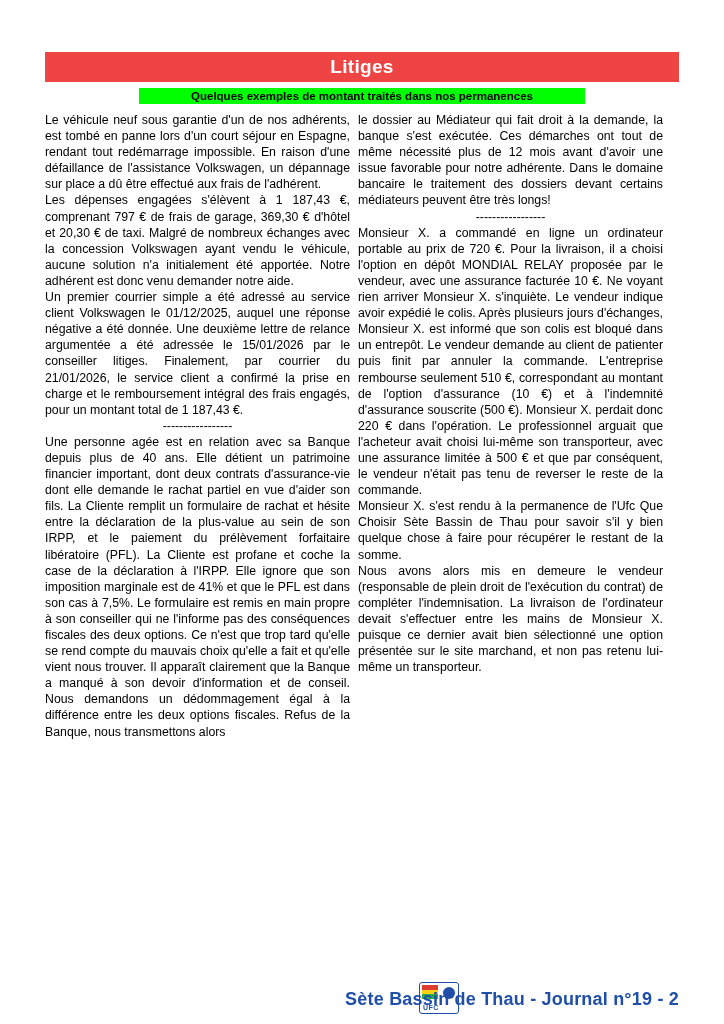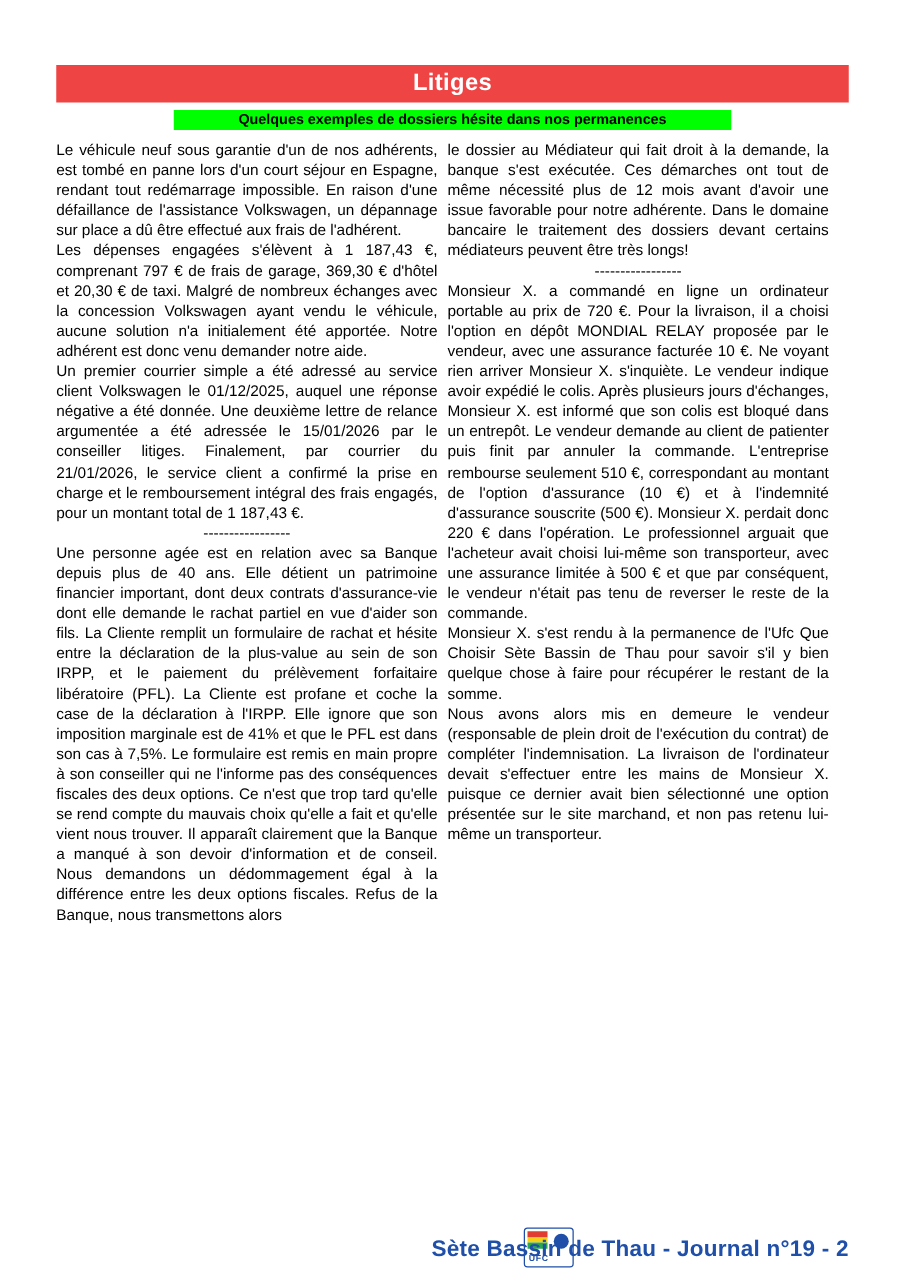--- a/index.html
+++ b/index.html
@@ -137,21 +137,21 @@
     background: #1f4fa8;
   }
 </style>
 </head>
 <body>
 
 <div class="page">
 
   <div class="title-bar">Litiges</div>
 
-  <div class="subtitle-bar">Quelques exemples de dossiers hésite dans nos permanences</div>
+  <div class="subtitle-bar">Quelques exemples de montant traités dans nos permanences</div>
 
   <div class="columns">
 
     <div class="col">
       <p>Le véhicule neuf sous garantie d'un de nos adhérents, est tombé en panne lors d'un court séjour en Espagne, rendant tout redémarrage impossible. En raison d'une défaillance de l'assistance Volkswagen, un dépannage sur place a dû être effectué aux frais de l'adhérent.</p>
       <p>Les dépenses engagées s'élèvent à 1 187,43 €, comprenant 797 € de frais de garage, 369,30 € d'hôtel et 20,30 € de taxi. Malgré de nombreux échanges avec la concession Volkswagen ayant vendu le véhicule, aucune solution n'a initialement été apportée. Notre adhérent est donc venu demander notre aide.</p>
       <p>Un premier courrier simple a été adressé au service client Volkswagen le 01/12/2025, auquel une réponse négative a été donnée. Une deuxième lettre de relance argumentée a été adressée le 15/01/2026 par le conseiller litiges. Finalement, par courrier du 21/01/2026, le service client a confirmé la prise en charge et le remboursement intégral des frais engagés, pour un montant total de 1 187,43 €.</p>
       <p class="sep">-----------------</p>
       <p>Une personne agée est en relation avec sa Banque depuis plus de 40 ans. Elle détient un patrimoine financier important, dont deux contrats d'assurance-vie dont elle demande le rachat partiel en vue d'aider son fils. La Cliente remplit un formulaire de rachat et hésite entre la déclaration de la plus-value au sein de son IRPP, et le paiement du prélèvement forfaitaire libératoire (PFL). La Cliente est profane et coche la case de la déclaration à l'IRPP. Elle ignore que son imposition marginale est de 41% et que le PFL est dans son cas à 7,5%.  Le formulaire est remis en main propre à son conseiller qui ne l'informe pas des conséquences fiscales des deux options. Ce n'est que trop tard qu'elle se rend compte du mauvais choix qu'elle a fait et qu'elle vient nous trouver. Il apparaît clairement que la Banque a manqué à son devoir d'information et de conseil. Nous demandons un dédommagement égal à la différence  entre les deux options fiscales. Refus de la Banque, nous transmettons alors</p>
     </div>

